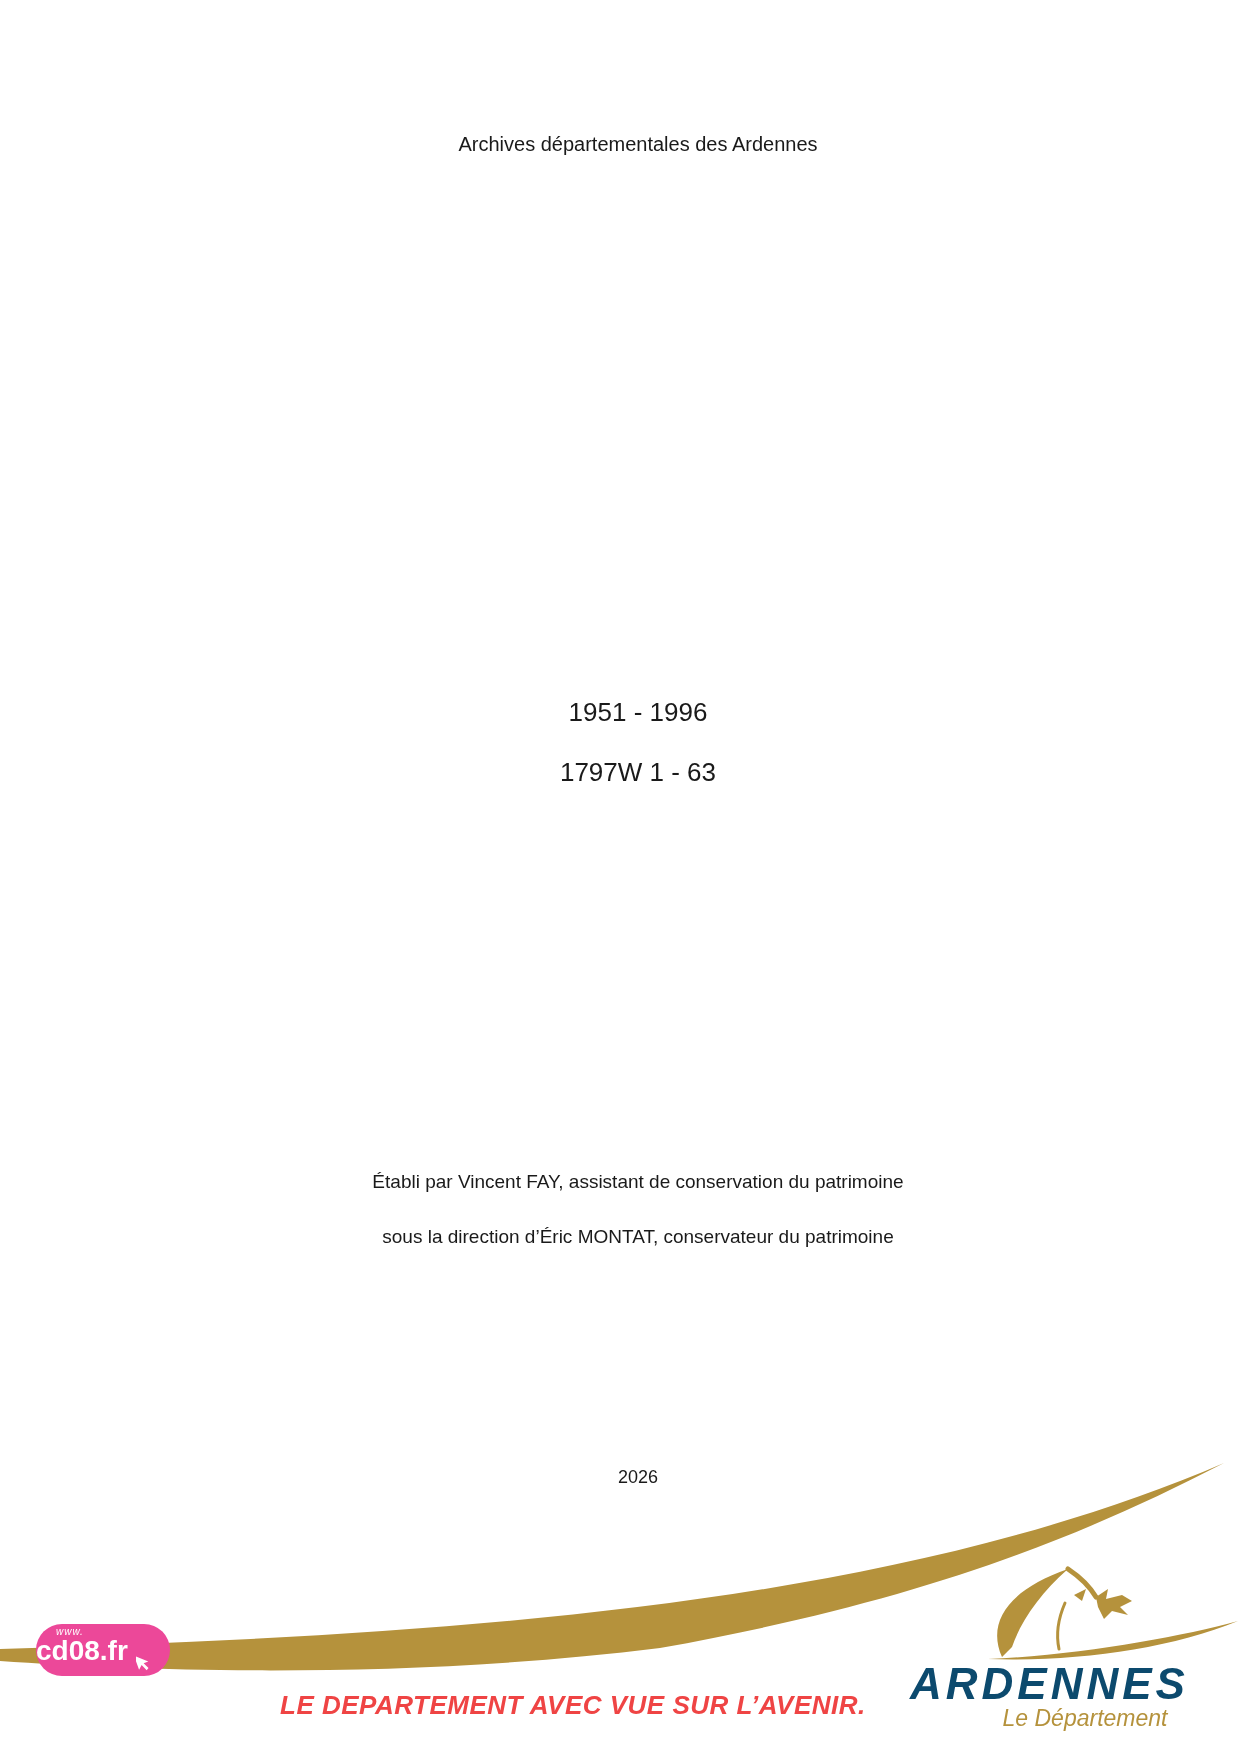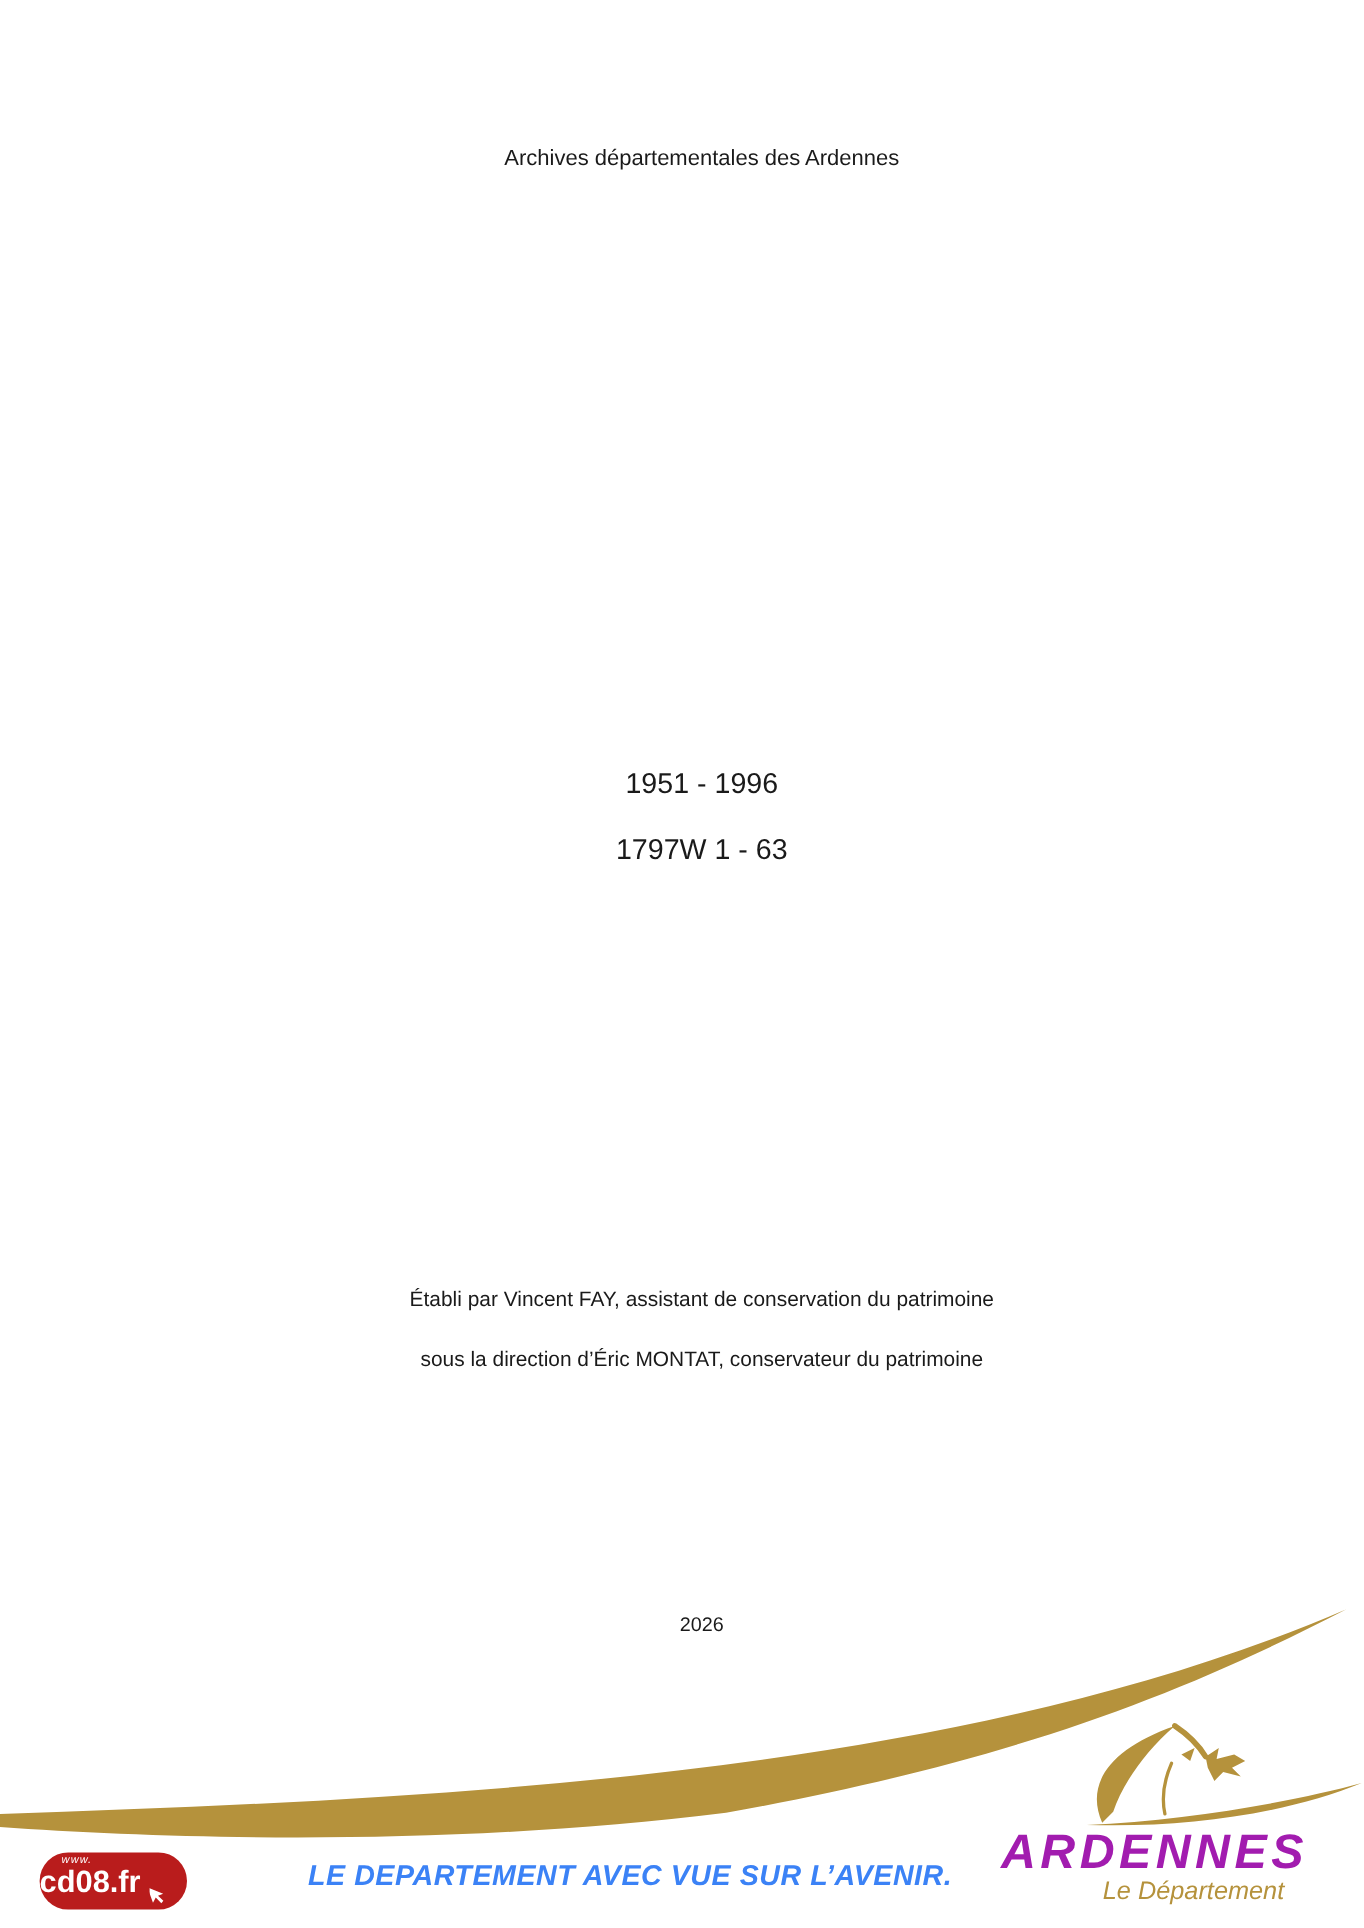--- a/index.html
+++ b/index.html
@@ -16,44 +16,44 @@
   .reference  { top:757px; font-size:26px; }
   .credit1    { top:1171px; font-size:19px; }
   .credit2    { top:1226px; font-size:19px; }
   .place      { top:1423px; font-size:18px; }
   .year       { top:1467px; font-size:18px; }
 
   
   .main-swoosh { position:absolute; left:0; top:1453px; width:1240px; height:300px; }
 
   .cd08-logo {
-    position:absolute; left:36px; top:1684px; width:134px; height:52px;
-    background:#b91c1c; border-radius:26px; color:#ffffff;
+    position:absolute; left:36px; top:1624px; width:134px; height:52px;
+    background:#ec4899; border-radius:26px; color:#ffffff;
   }
   .cd08-www {
     position:absolute; top:2px; left:20px; font-size:10px; font-style:italic;
     letter-spacing:1px; color:#ffffff;
   }
   .cd08-text {
     position:absolute; top:11px; left:0; width:100%; text-align:left;
     font-size:28px; font-weight:bold; letter-spacing:0px; color:#ffffff;
   }
   .cd08-cursor { position:absolute; right:20px; bottom:3px; width:14px; height:20px; }
 
   .slogan {
     position:absolute; left:280px; top:1690px; font-size:26px; font-weight:bold;
-    font-style:italic; color:#3b82f6; letter-spacing:0.5px; white-space:nowrap;
+    font-style:italic; color:#ef4444; letter-spacing:0.5px; white-space:nowrap;
   }
 
   .ardennes-logo { position:absolute; left:860px; top:1545px; width:380px; height:190px; }
   .ardennes-art  { position:absolute; left:0; top:0; width:380px; height:185px; }
   .ardennes-wordmark {
     position:absolute; left:50px; top:114px; width:330px;
     font-size:44px; font-weight:bold; font-style:italic; letter-spacing:4px;
-    color:#a21caf; white-space:nowrap;
+    color:#0c4a6e; white-space:nowrap;
   }
   .ardennes-subtitle {
     position:absolute; left:100px; top:160px; width:250px; text-align:center;
     font-size:23px; font-weight:normal; font-style:italic; color:#b5923c; white-space:nowrap;
   }
 </style>
 </head>
 <body>
 
 <div class="page">

